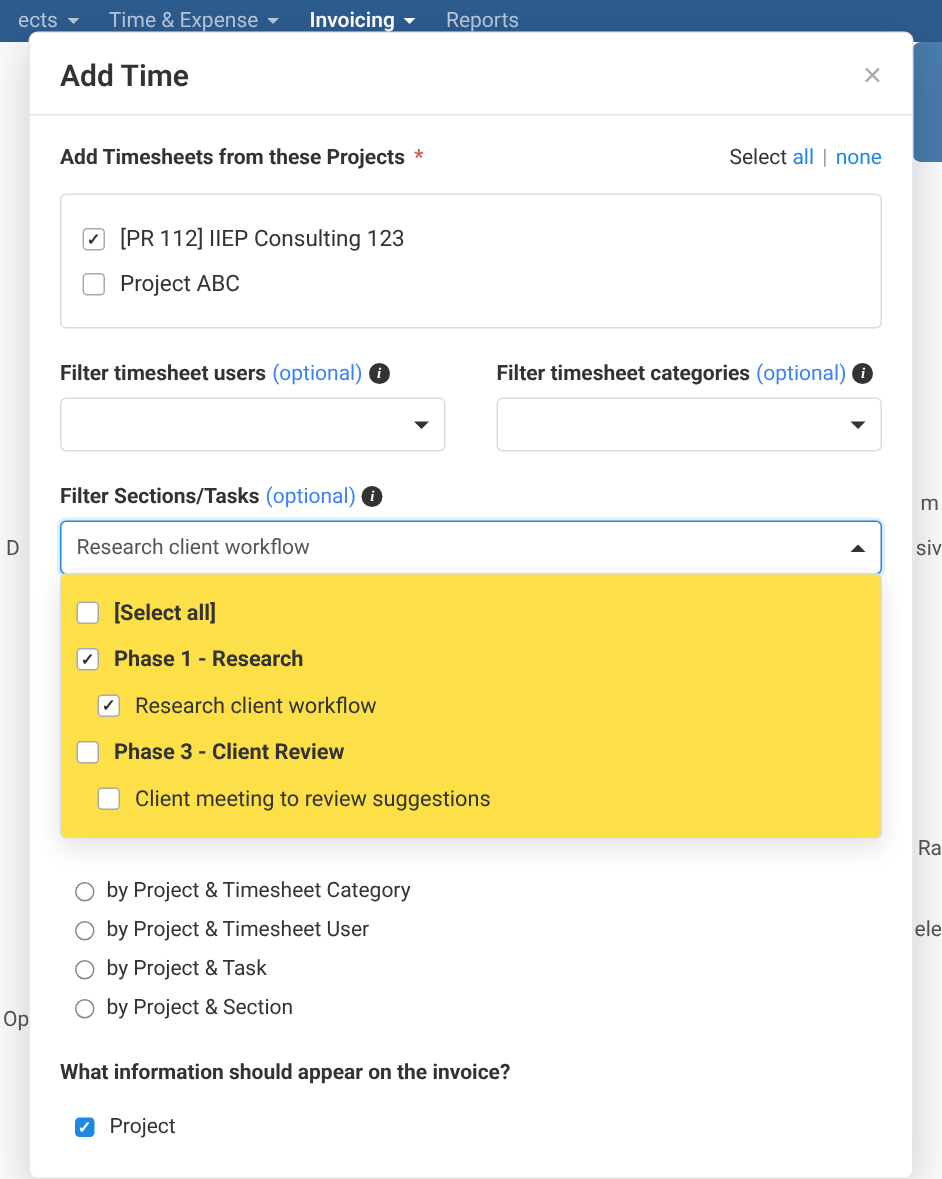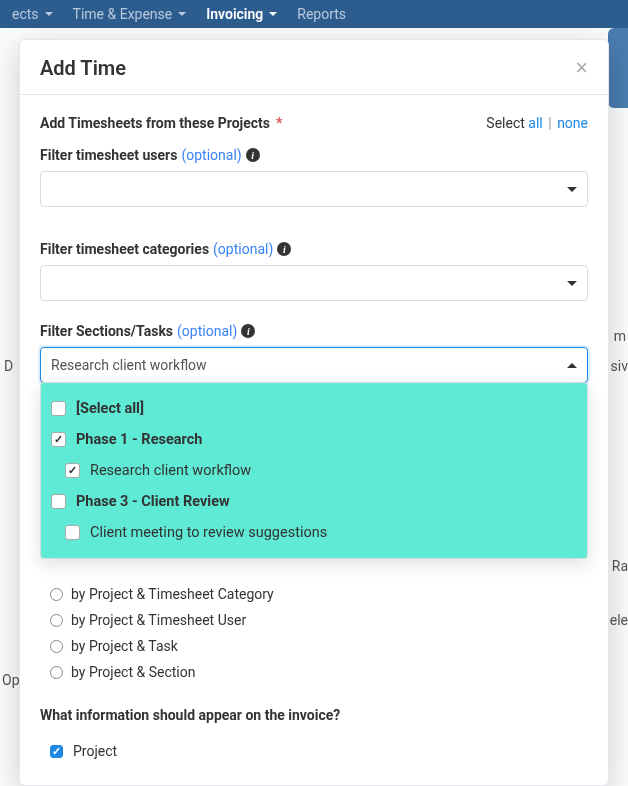--- a/index.html
+++ b/index.html
@@ -157,21 +157,20 @@
       border-color: #1e88e5;
     }
     .checkbox.checked.blue::after {
       color: #fff;
     }
     
     .filter-row {
       display: flex;
       gap: 34px;
       margin-bottom: 22px;
-      flex-direction: column;
     }
     .filter-col { flex: 1; }
     
     .dropdown {
       border: 1px solid #d7dde3;
       border-radius: 4px;
       height: 36px;
       display: flex;
       align-items: center;
       justify-content: space-between;
@@ -212,21 +211,21 @@
       justify-content: center;
       font-family: Georgia, serif;
     }
     
     .dropdown-panel {
       position: relative;
       margin-top: -1px;
       border: 1px solid #d7dde3;
       border-radius: 4px;
       box-shadow: 0 6px 18px rgba(0,0,0,0.12);
-      background: #5eead4;
+      background: #fde047;
       padding: 10px 10px;
       z-index: 10;
       width: 100%;
     }
     .dropdown-panel .check-row {
       font-size: 14.5px;
       padding: 7px 0;
     }
     .dropdown-panel .bold { font-weight: 700; }
     .dropdown-panel .indent { padding-left: 14px; }
@@ -301,20 +300,30 @@
           <span class="req">*</span>
         </div>
         <div class="select-links">
           <span>Select</span>
           <a>all</a>
           <span class="sep">|</span>
           <a>none</a>
         </div>
       </div>
 
+      <div class="projects-box">
+        <div class="check-row">
+          <span class="checkbox checked"></span>
+          <span>[PR 112] IIEP Consulting 123</span>
+        </div>
+        <div class="check-row">
+          <span class="checkbox"></span>
+          <span>Project ABC</span>
+        </div>
+      </div>
 
       <div class="filter-row">
         <div class="filter-col">
           <div class="section-label">
             <span>Filter timesheet users</span>
             <span class="optional">(optional)</span>
             <span class="info-icon">i</span>
           </div>
           <div class="dropdown">
             <span class="value"></span>

